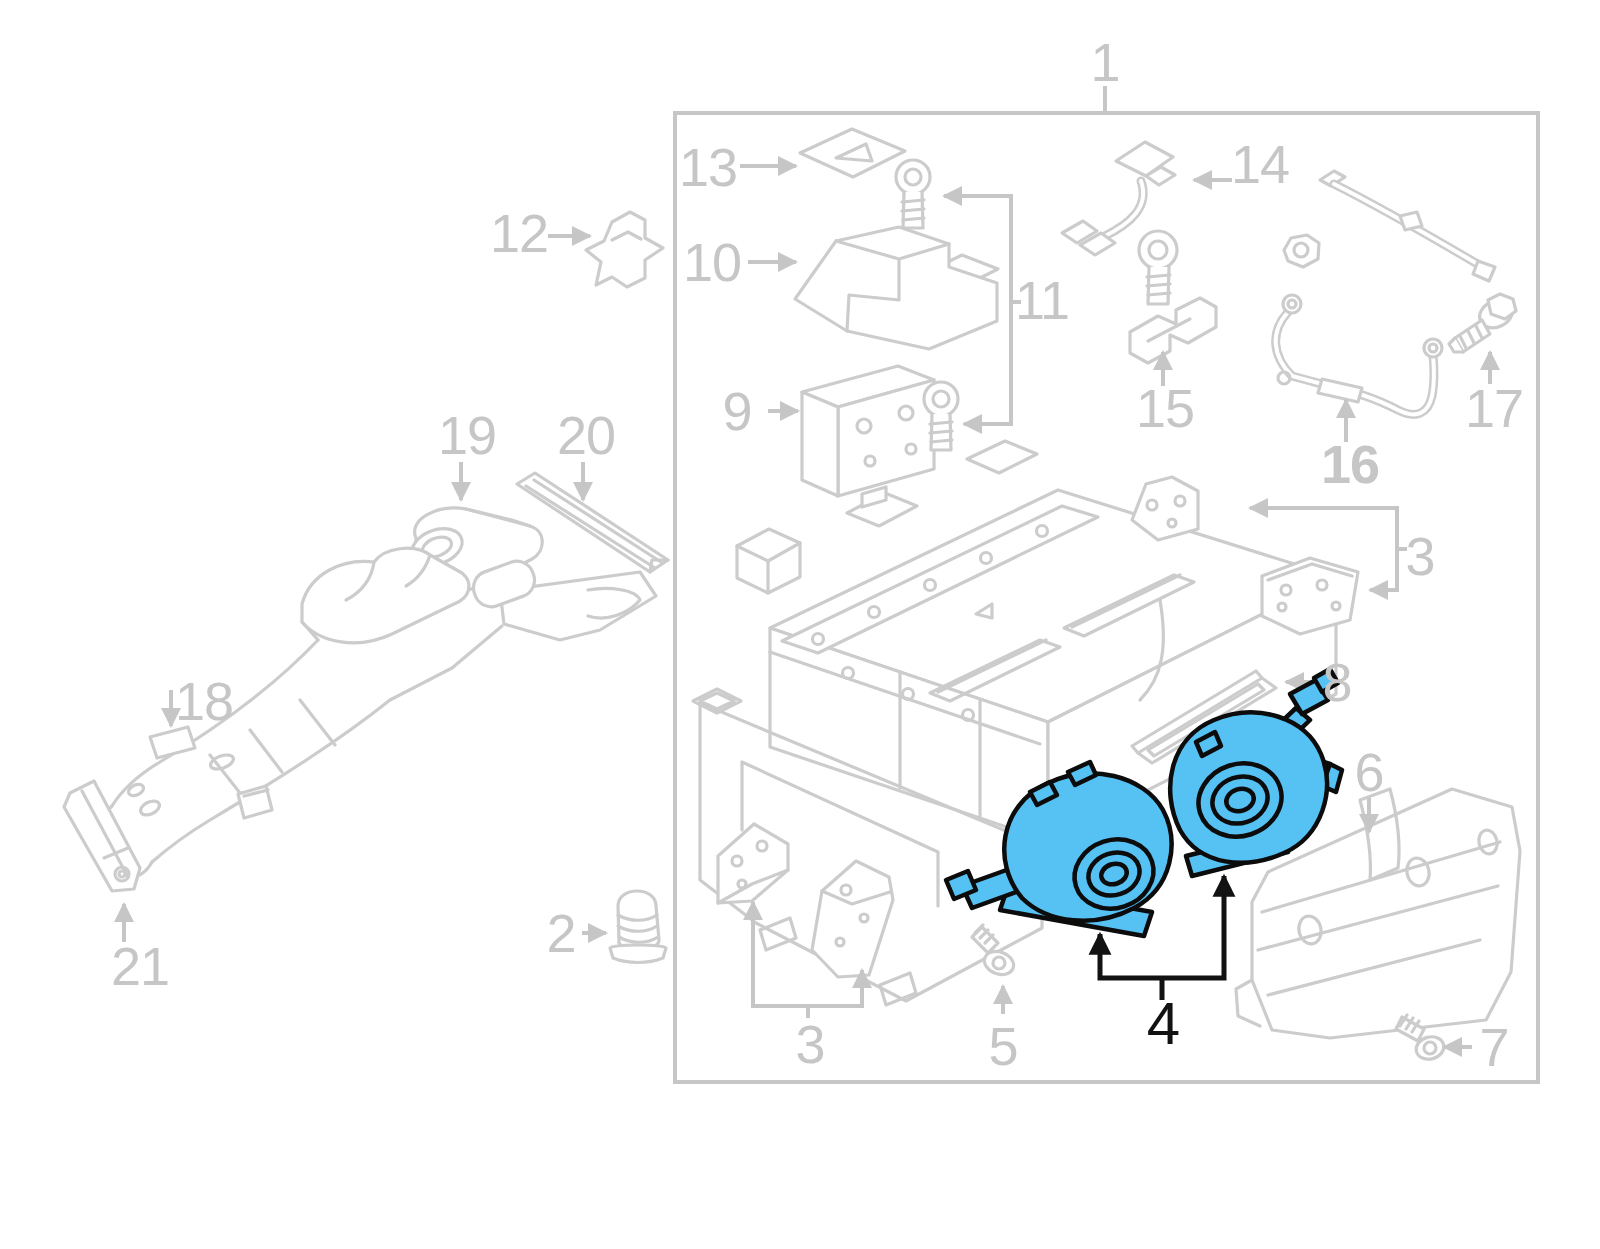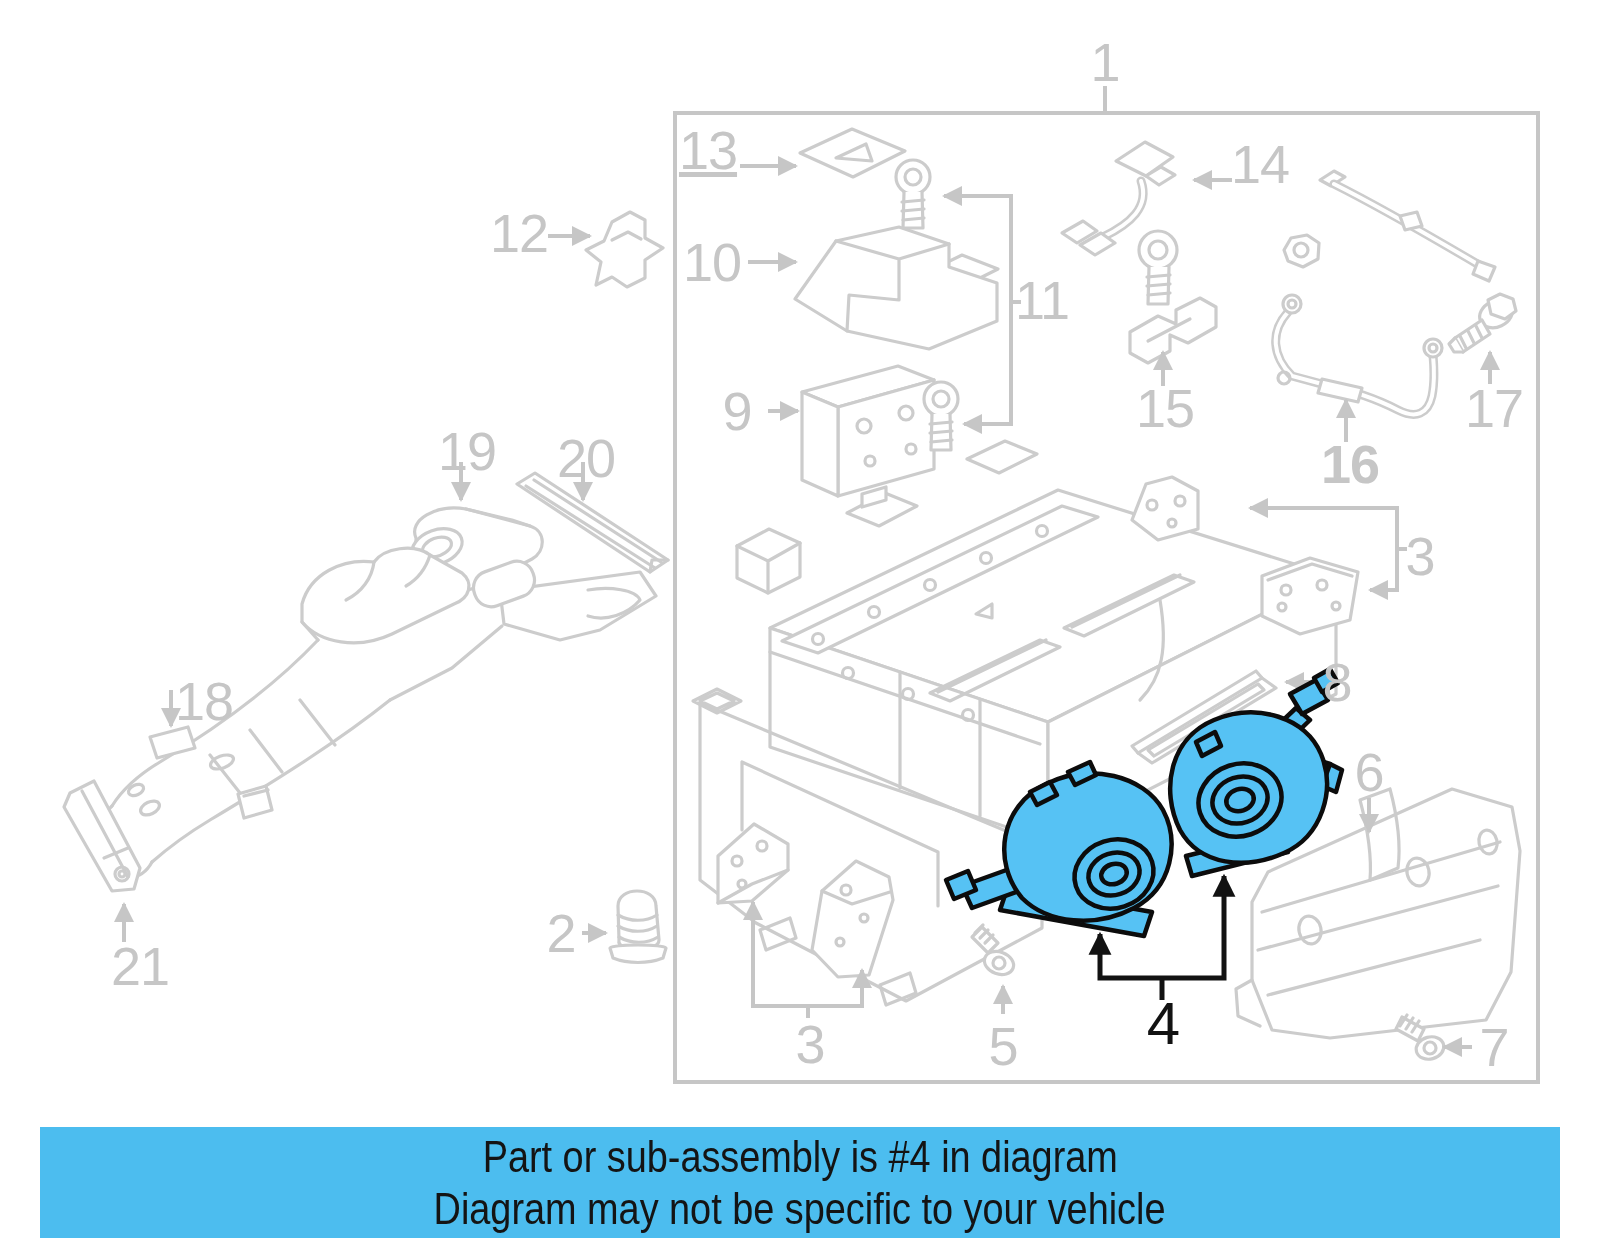--- a/index.html
+++ b/index.html
@@ -360,29 +360,25 @@
       <span class="callout" style="left: 810px; top: 1044px;">3</span>
       <span class="callout highlight" style="left: 1163px; top: 1024px;">4</span>
       <span class="callout" style="left: 1003px; top: 1046px;">5</span>
       <span class="callout" style="left: 1369px; top: 772px;">6</span>
       <span class="callout" style="left: 1494px; top: 1047px;">7</span>
       <span class="callout" style="left: 1337px; top: 682px;">8</span>
       <span class="callout" style="left: 737px; top: 411px;">9</span>
       <span class="callout" style="left: 712px; top: 262px; text-align: center;">10</span>
       <span class="callout" style="left: 1042px; top: 300px;">11</span>
       <span class="callout" style="left: 519px; top: 233px;">12</span>
-      <span class="callout" style="left: 708px; top: 150px; text-decoration: underline;">13</span>
+      <span class="callout" style="left: 708px; top: 167px;">13</span>
       <span class="callout" style="left: 1260px; top: 164px;">14</span>
       <span class="callout" style="left: 1165px; top: 408px;">15</span>
       <span class="callout" style="left: 1350px; top: 464px; font-weight: bold;">16</span>
       <span class="callout" style="left: 1494px; top: 408px;">17</span>
       <span class="callout" style="left: 172px; top: 701px; margin-left: 32px;">18</span>
-      <span class="callout" style="left: 467px; top: 451px;">19</span>
-      <span class="callout" style="left: 586px; top: 435px; margin-top: 23px;">20</span>
+      <span class="callout" style="left: 467px; top: 435px;">19</span>
+      <span class="callout" style="left: 586px; top: 435px;">20</span>
       <span class="callout" style="left: 124px; top: 966px; margin-left: 16px;">21</span>
     </div>
 
-  <div class="banner">
-    <div class="banner-line">Part or sub-assembly is #4 in diagram</div>
-    <div class="banner-line">Diagram may not be specific to your vehicle</div>
-  </div>
 
 </div>
 
 </body></html>

